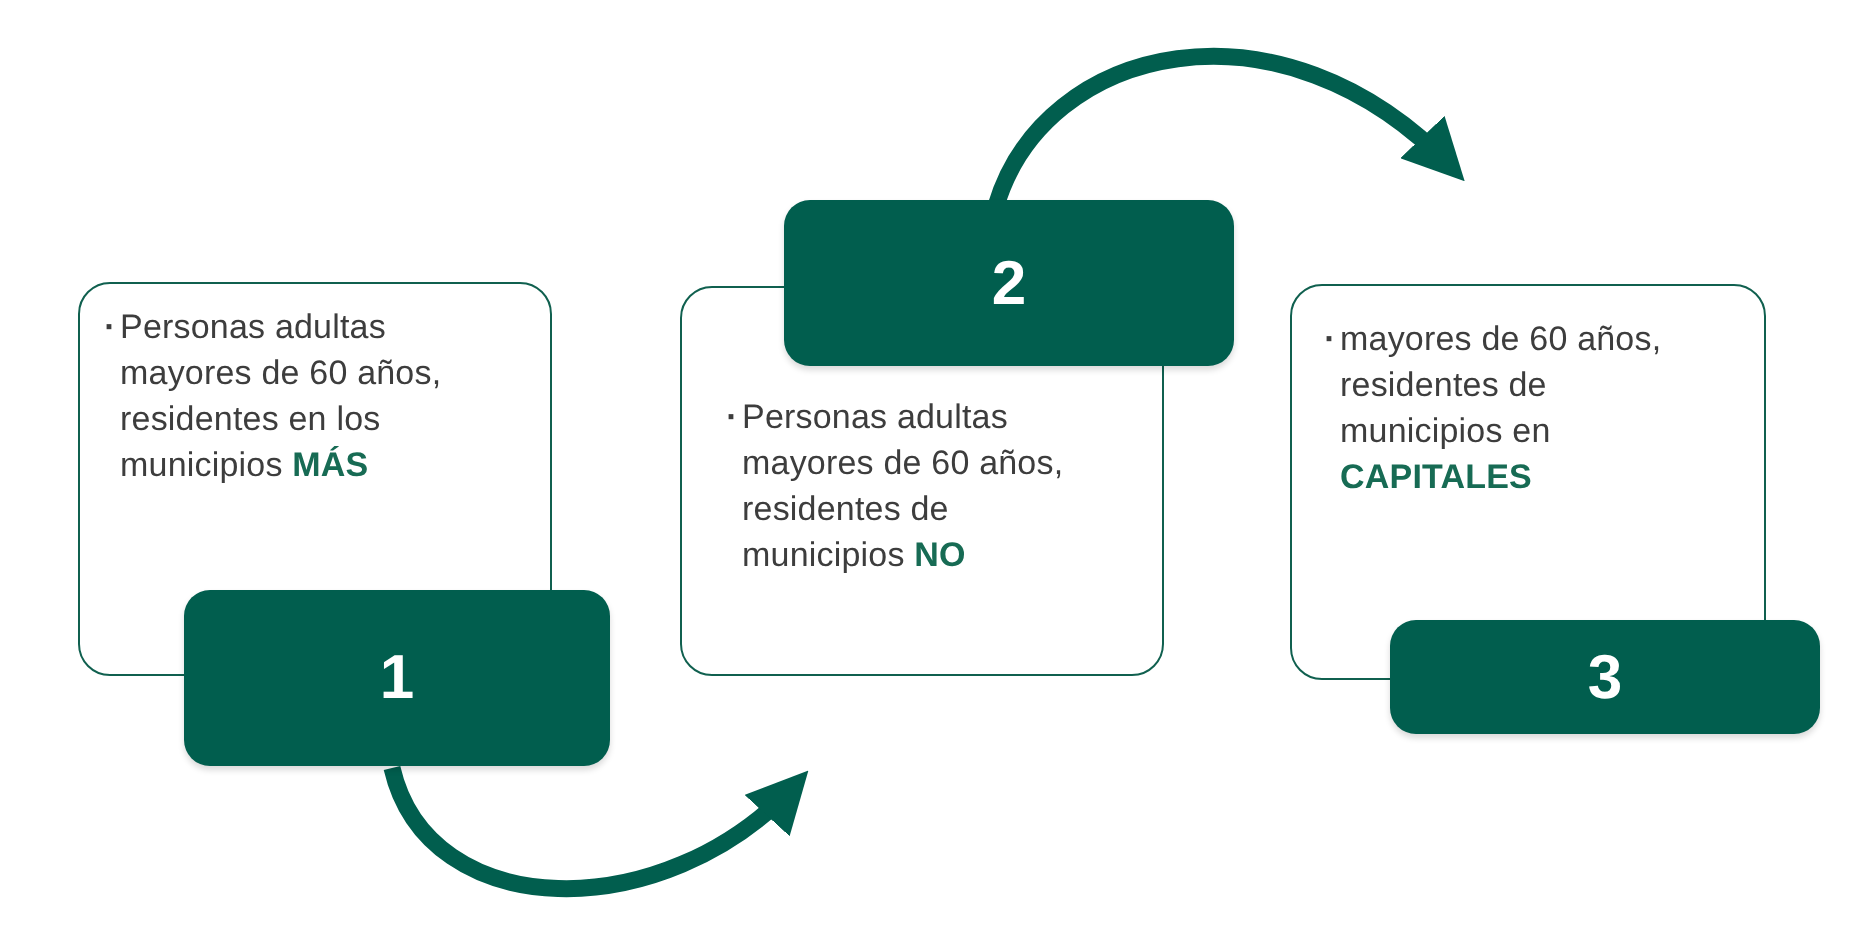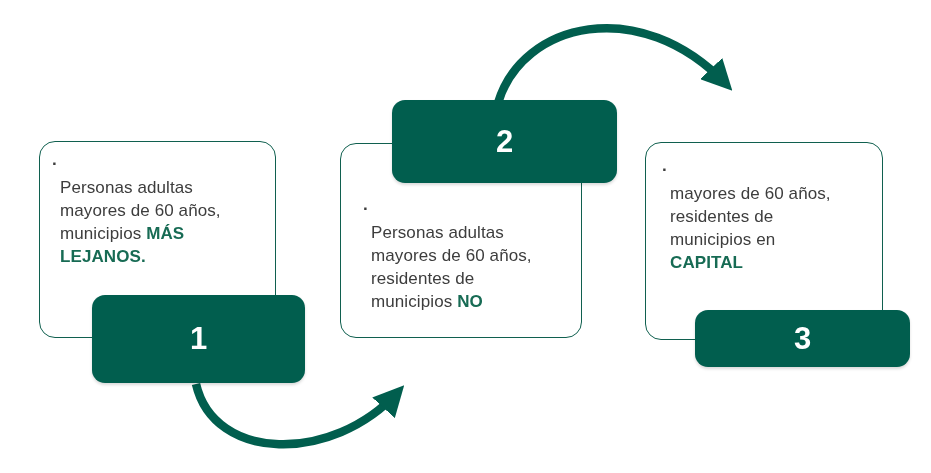--- a/index.html
+++ b/index.html
@@ -32,21 +32,21 @@
     font-size: 17px;
     line-height: 23px;
     letter-spacing: 0.1px;
   }
   .bullet {
     flex: 0 0 auto;
     width: 10px;
     text-align: center;
     font-weight: bold;
   }
-  .card-text { flex: 1 1 auto; margin-top: 24px; }
+  .card-text { flex: 1 1 auto; }
   .tline { white-space: nowrap; }
   .hl { color: #176B54; font-weight: bold; text-align: center; }
   .card1 { left: 39px;  top: 141px; width: 237px; height: 197px; }
   .card2 { left: 340px; top: 143px; width: 242px; height: 195px; }
   .card3 { left: 645px; top: 142px; width: 238px; height: 198px; }
   .card1 .card-body { padding: 10px 8px 0 10px; }
   .card2 .card-body { padding: 53px 6px 0 20px; }
   .card3 .card-body { padding: 15px 6px 0 14px; }
   .numbox {
     position: absolute;
@@ -79,22 +79,22 @@
     <path d="M 498 103 C 522 22, 640 -6, 726 84" fill="none" stroke="#015E4E" stroke-width="8.5" marker-end="url(#ah)"></path>
     <path d="M 196 384 C 214 462, 332 464, 398 392" fill="none" stroke="#015E4E" stroke-width="8.5" marker-end="url(#ah)"></path>
   </svg>
 
   <div class="card card1">
     <div class="card-body">
       <span class="bullet">·</span>
       <div class="card-text">
           <div class="tline"><span>Personas adultas</span></div>
           <div class="tline"><span>mayores de 60 años,</span></div>
+          <div class="tline"><span>residentes en los</span></div>
           <div class="tline"><span>municipios </span><span class="hl">MÁS</span></div>
-          <div class="tline"><span class="hl">LEJANOS.</span></div>
         </div>
     </div>
   </div>
 
   <div class="card card2">
     <div class="card-body">
       <span class="bullet">·</span>
       <div class="card-text">
           <div class="tline"><span>Personas adultas</span></div>
           <div class="tline"><span>mayores de 60 años,</span></div>
@@ -104,21 +104,21 @@
     </div>
   </div>
 
   <div class="card card3">
     <div class="card-body">
       <span class="bullet">·</span>
       <div class="card-text">
           <div class="tline"><span>mayores de 60 años,</span></div>
           <div class="tline"><span>residentes de</span></div>
           <div class="tline"><span>municipios en</span></div>
-          <div class="tline"><span class="hl">CAPITAL</span></div>
+          <div class="tline"><span class="hl">CAPITALES</span></div>
         </div>
     </div>
   </div>
 
   <div class="numbox numbox1">
     <span>1</span>
   </div>
 
   <div class="numbox numbox2">
     <span>2</span>

